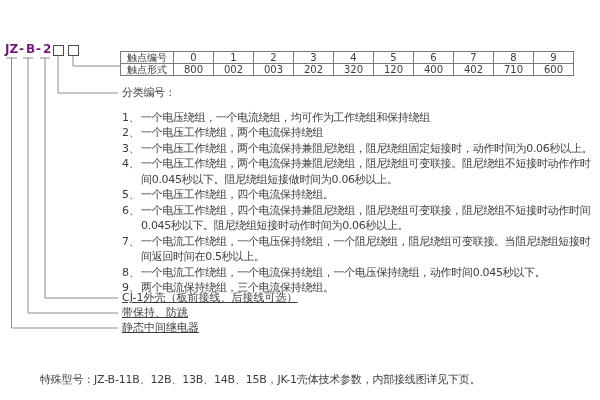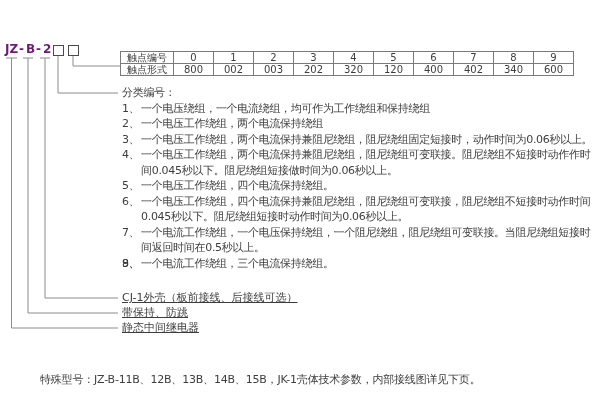--- a/index.html
+++ b/index.html
@@ -27,21 +27,21 @@
     font-size:10px;line-height:11px;
     text-align:center;padding:0;color:#3d3d3d;
     white-space:nowrap;overflow:hidden;
   }
   table.contact td.lbl{width:52px;letter-spacing:0;}
   
   .class-block{
     position:absolute;left:122px;top:85px;width:478px;
     font-size:11px;line-height:15.5px;letter-spacing:-0.3px;
   }
-  .class-title{margin:0 0 0 0;}
+  .class-title{margin:0 0 9px 0;}
   .item{position:relative;padding-left:19px;margin:0;}
   .item .num{position:absolute;left:0;top:0;}
   
   .callout{position:absolute;left:122px;font-size:11px;line-height:11px;white-space:nowrap;text-decoration:underline;}
   #callout-case{top:292px;}
   #callout-protection{top:307px;}
   #callout-relay{top:322px;}
   
   .footer{position:absolute;left:40px;top:341px;font-size:11px;line-height:12px;white-space:nowrap;letter-spacing:-0.2px;margin-top:33px;}
 </style>
@@ -82,21 +82,21 @@
   <tr>
     <td class="lbl">触点形式</td>
     <td>800</td>
     <td>002</td>
     <td>003</td>
     <td>202</td>
     <td>320</td>
     <td>120</td>
     <td>400</td>
     <td>402</td>
-    <td>340</td>
+    <td>710</td>
     <td>600</td>
   </tr>
 </tbody>
   </table>
 
 <div class="class-block">
   <p class="class-title">分类编号：</p>
   <div class="item">
     <span class="num">1、</span>
     <span>一个电压绕组，一个电流绕组，均可作为工作绕组和保持绕组</span>
@@ -120,24 +120,25 @@
   <div class="item">
     <span class="num">6、</span>
     <span>一个电压工作绕组，四个电流保持兼阻尼绕组，阻尼绕组可变联接，阻尼绕组不短接时动作时间0.045秒以下。阻尼绕组短接时动作时间为0.06秒以上。</span>
   </div>
   <div class="item">
     <span class="num">7、</span>
     <span>一个电流工作绕组，一个电压保持绕组，一个阻尼绕组，阻尼绕组可变联接。当阻尼绕组短接时间返回时间在0.5秒以上。</span>
   </div>
   <div class="item">
     <span class="num">8、</span>
+    <span>一个电流工作绕组，一个电流保持绕组，一个电压保持绕组，动作时间0.045秒以下。</span>
   </div>
   <div class="item">
     <span class="num">9、</span>
-    <span>一个电流工作绕组，三个电流保持绕组。</span>
+    <span>两个电流保持绕组，三个电流保持绕组。</span>
   </div>
 </div>
 
 <div class="callout" id="callout-case">CJ-1外壳（板前接线、后接线可选）</div>
 <div class="callout" id="callout-protection">带保持、防跳</div>
 <div class="callout" id="callout-relay">静态中间继电器</div>
 
 <div class="footer">特殊型号：JZ-B-11B、12B、13B、14B、15B，JK-1壳体技术参数，内部接线图详见下页。</div>
 
 </body></html>

